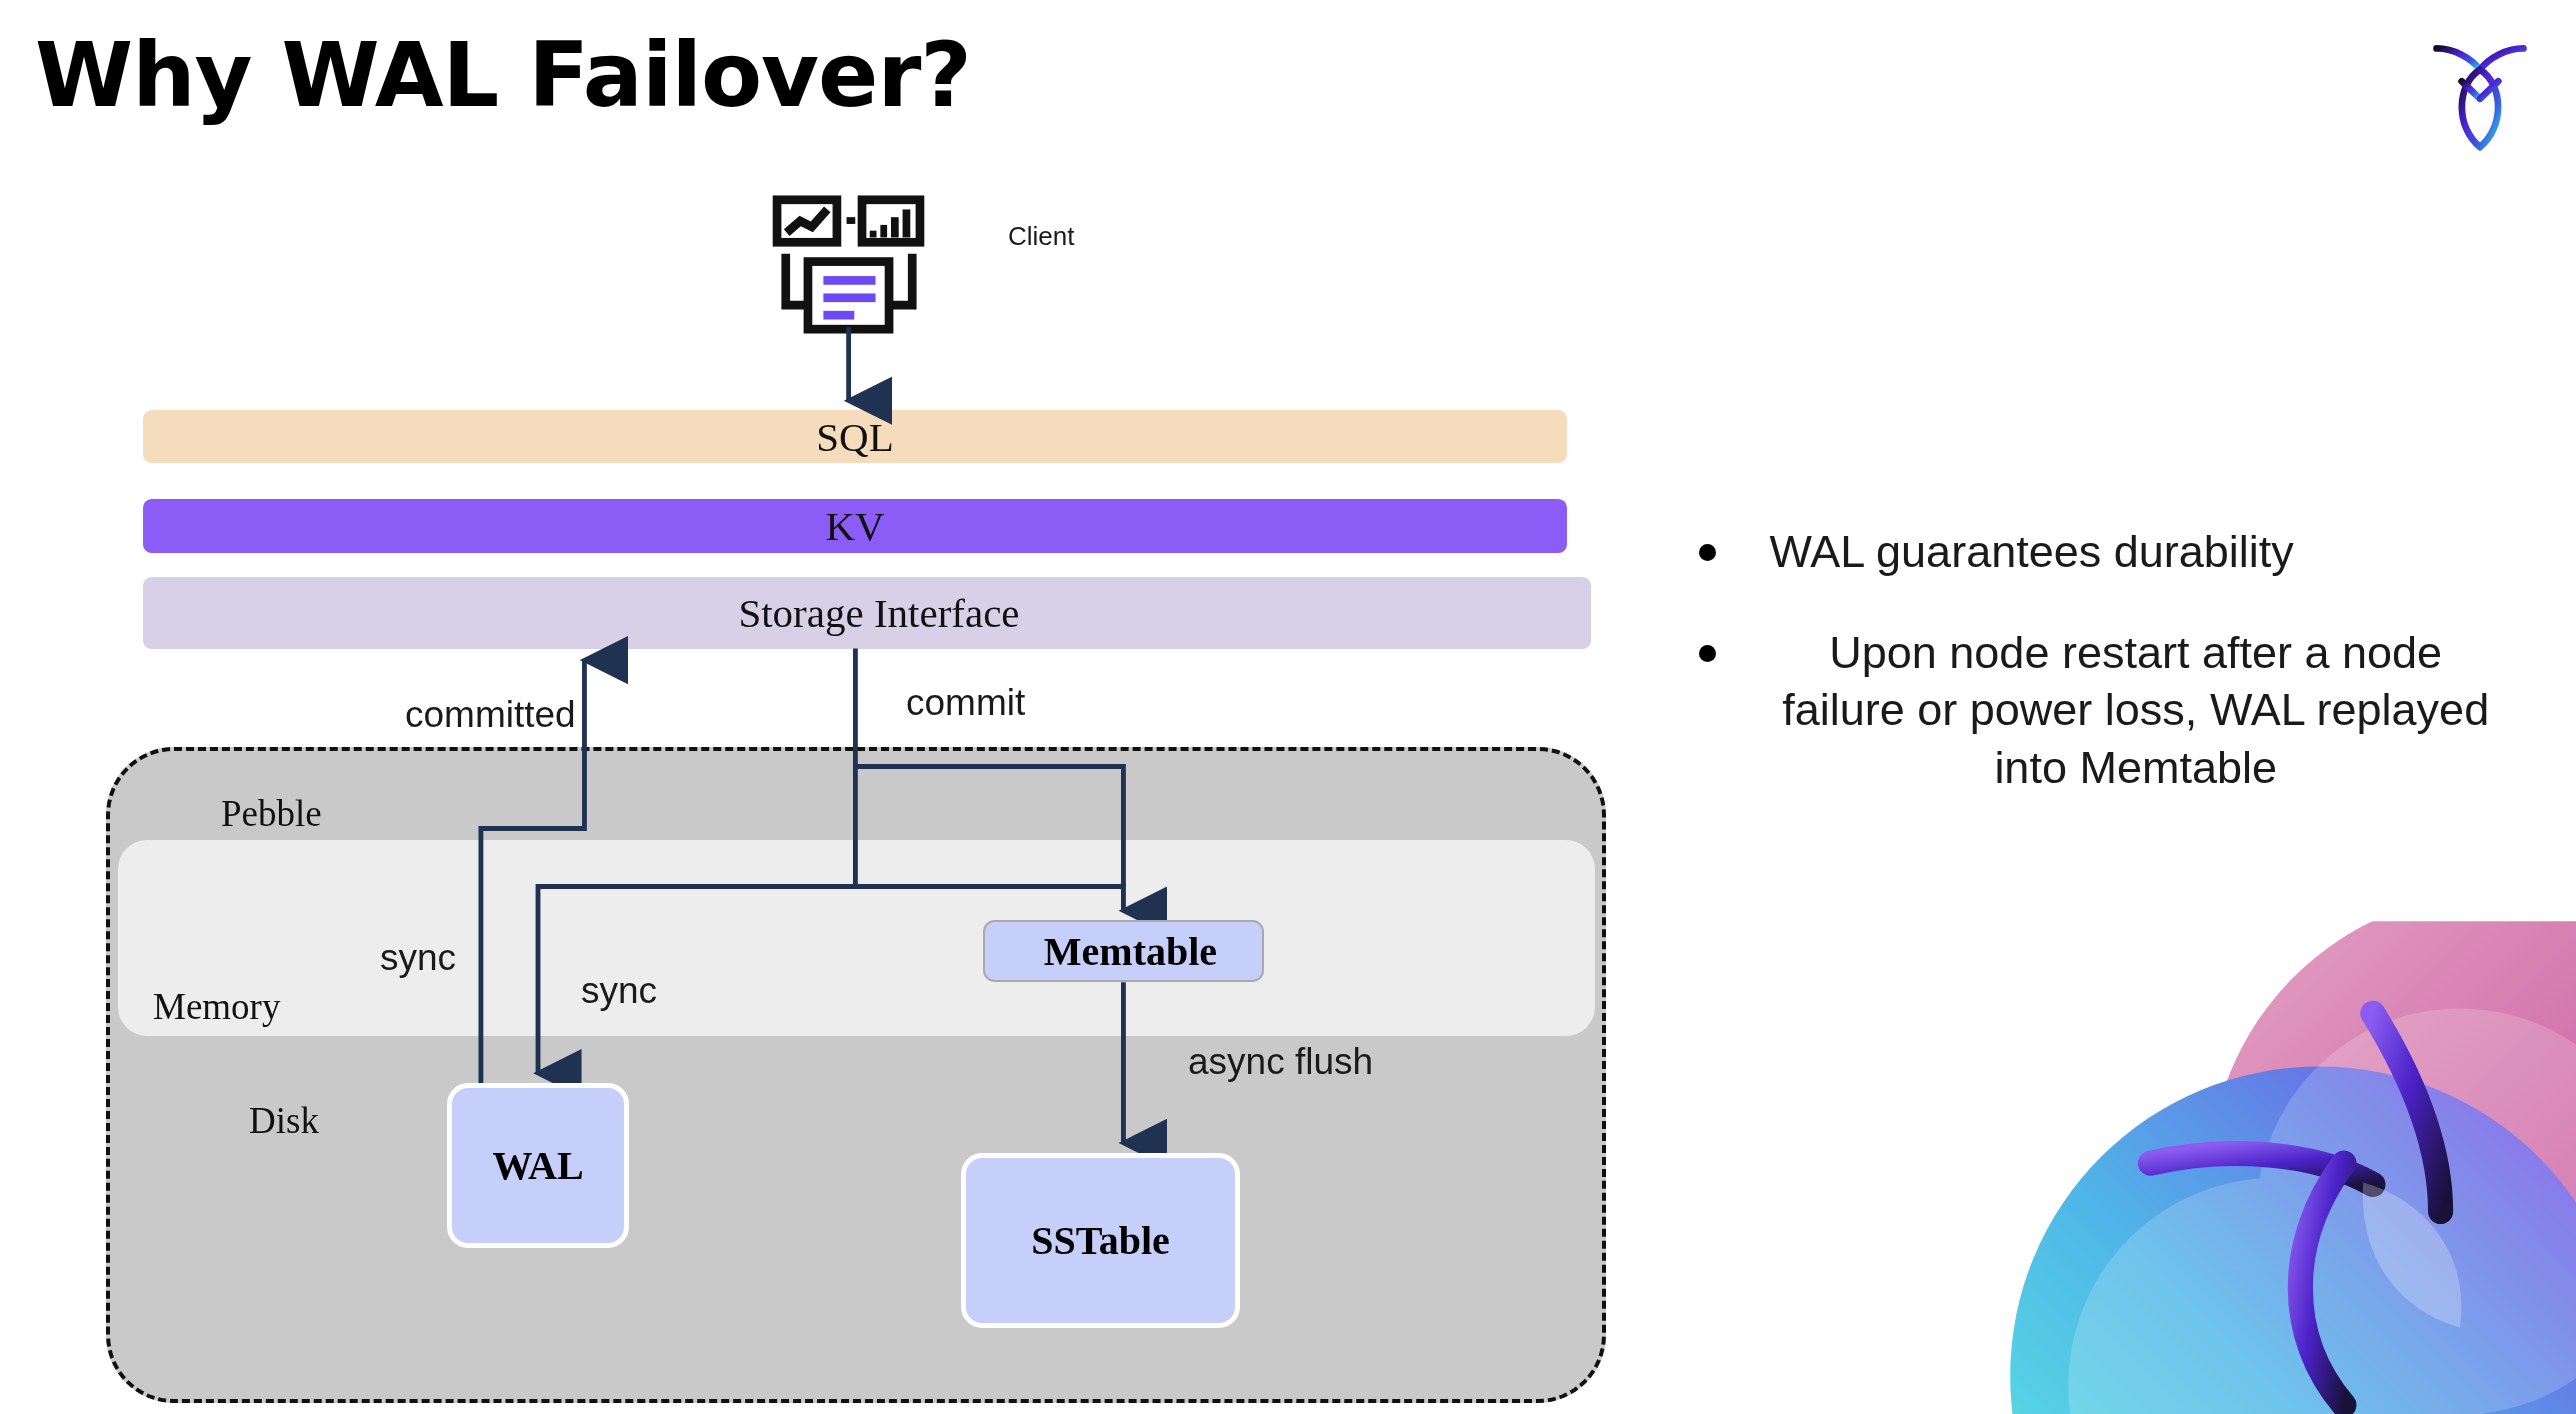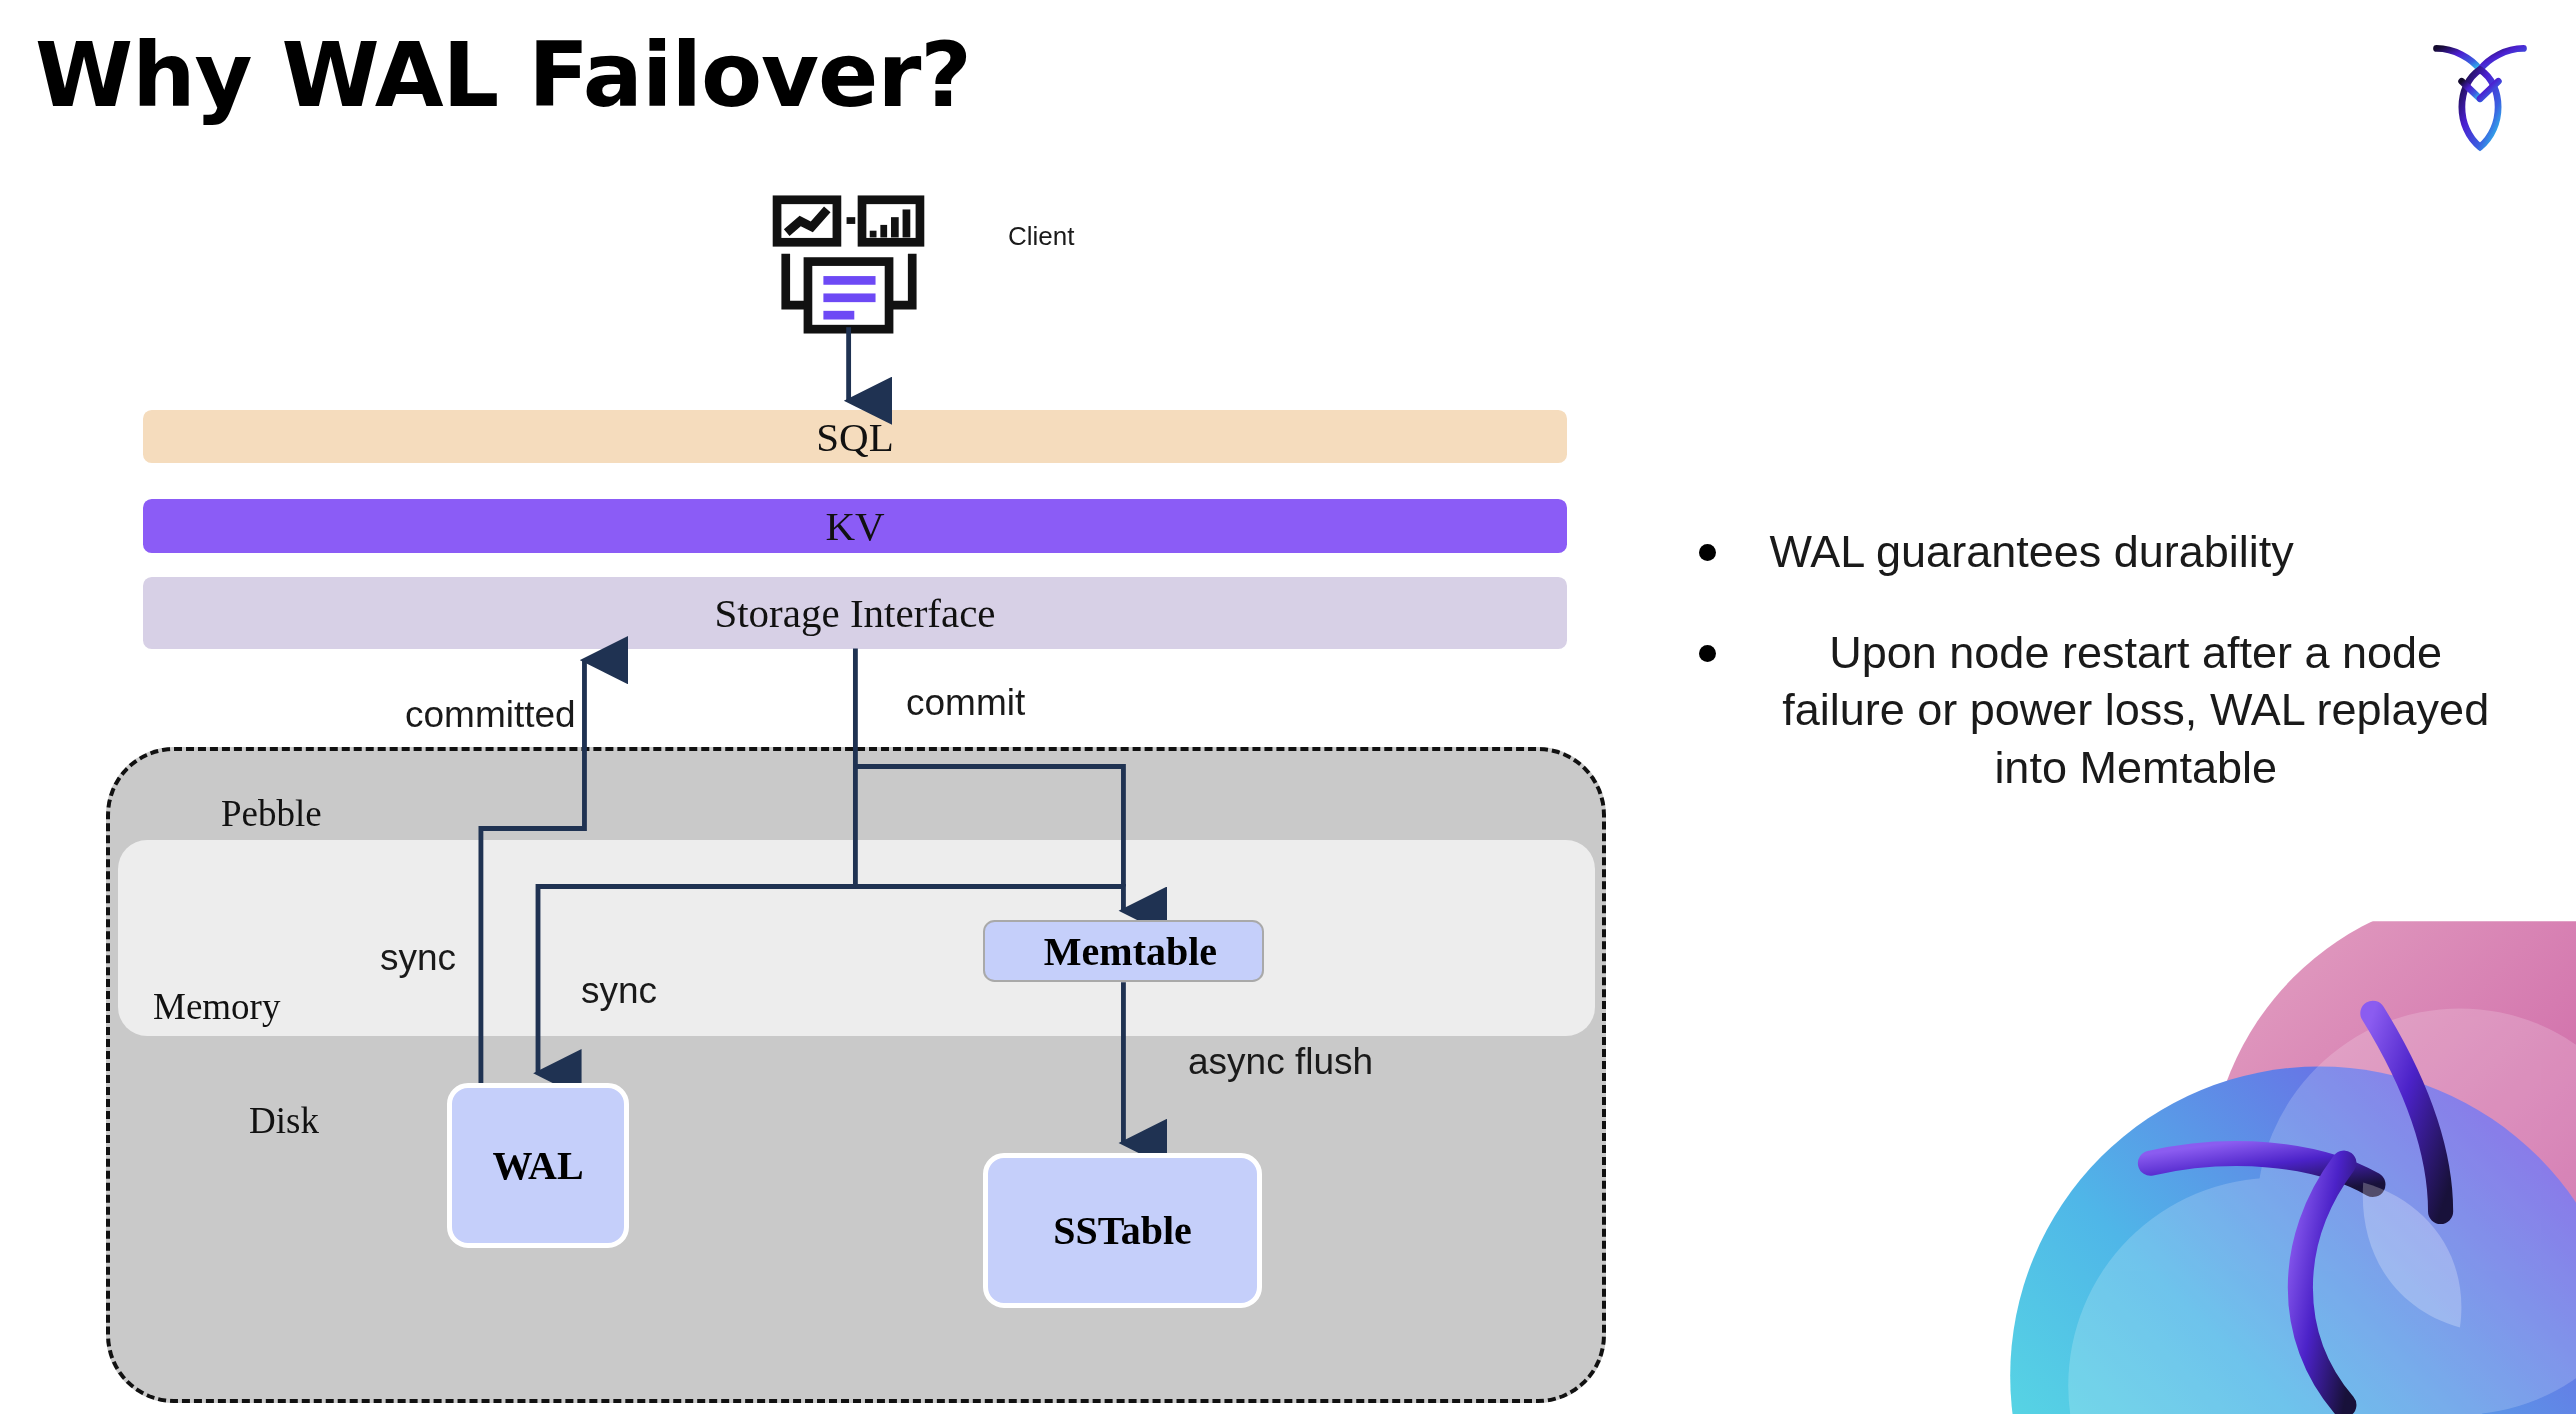--- a/index.html
+++ b/index.html
@@ -31,21 +31,21 @@
 
   .stack-bar{
     position:absolute; left:143px; width:1424px;
     border-radius:8.7px;
     display:flex; align-items:center; justify-content:center;
     font-family:"Liberation Serif",serif;
     font-size:41px; color:#111;
   }
   #bar-sql{top:410px; height:53px; background:#f5dcbd;}
   #bar-kv {top:499px; height:54px; background:#8b5cf6;}
-  #bar-storage{top:577px; height:72px; background:#d7d0e6;}
+  #bar-storage{top:577px; height:72px; background:#d7d0e6;padding-left:24px;}
 
   
   #pebble-box{
     position:absolute; left:106px; top:747px; width:1500px; height:656px;
     background:#c9c9c9; border:4.8px dashed #111; border-radius:68px;
     box-sizing:border-box;
   }
   #pebble-label{
     position:absolute; left:221px; top:792px;
     font-family:"Liberation Serif",serif; font-size:37px; color:#111;
@@ -72,21 +72,21 @@
   }
   #node-memtable{
     left:983px; top:920px; width:281px; height:62px;
     border-radius:11.6px; border:2.9px solid #a9a9a9; font-size:40px;padding-left:14px;
   }
   #node-wal{
     left:447px; top:1083px; width:182px; height:165px;
     border-radius:21px; border:5.8px solid #fff; font-size:40px;
   }
   #node-sstable{
-    left:983px; top:1153px; width:279px; height:155px;
+    left:961px; top:1153px; width:279px; height:175px;
     border-radius:21px; border:5.8px solid #fff; font-size:40px;
   }
 
   
   .edge-label{position:absolute; font-size:37px; color:#1a1a1a; white-space:nowrap;}
   #lbl-committed{left:405px; top:694px;}
   #lbl-commit{left:906px; top:682px;}
   #lbl-sync-a{left:380px; top:937px;}
   #lbl-sync-b{left:581px; top:970px;}
   #lbl-asyncflush{left:1188px; top:1041px;}

